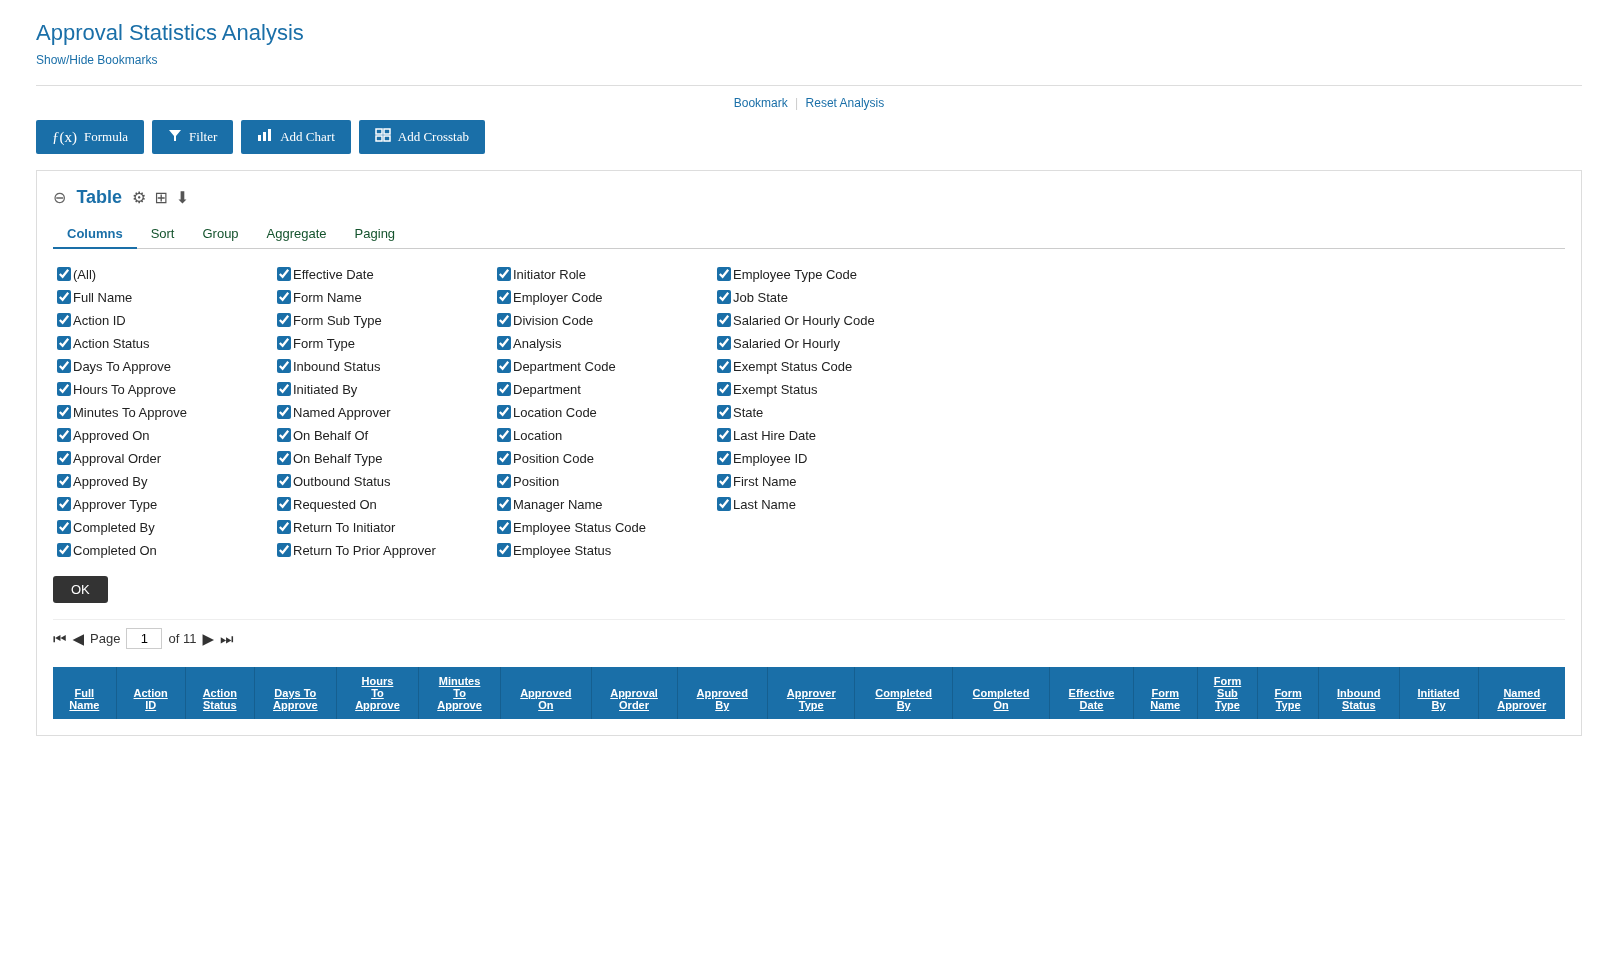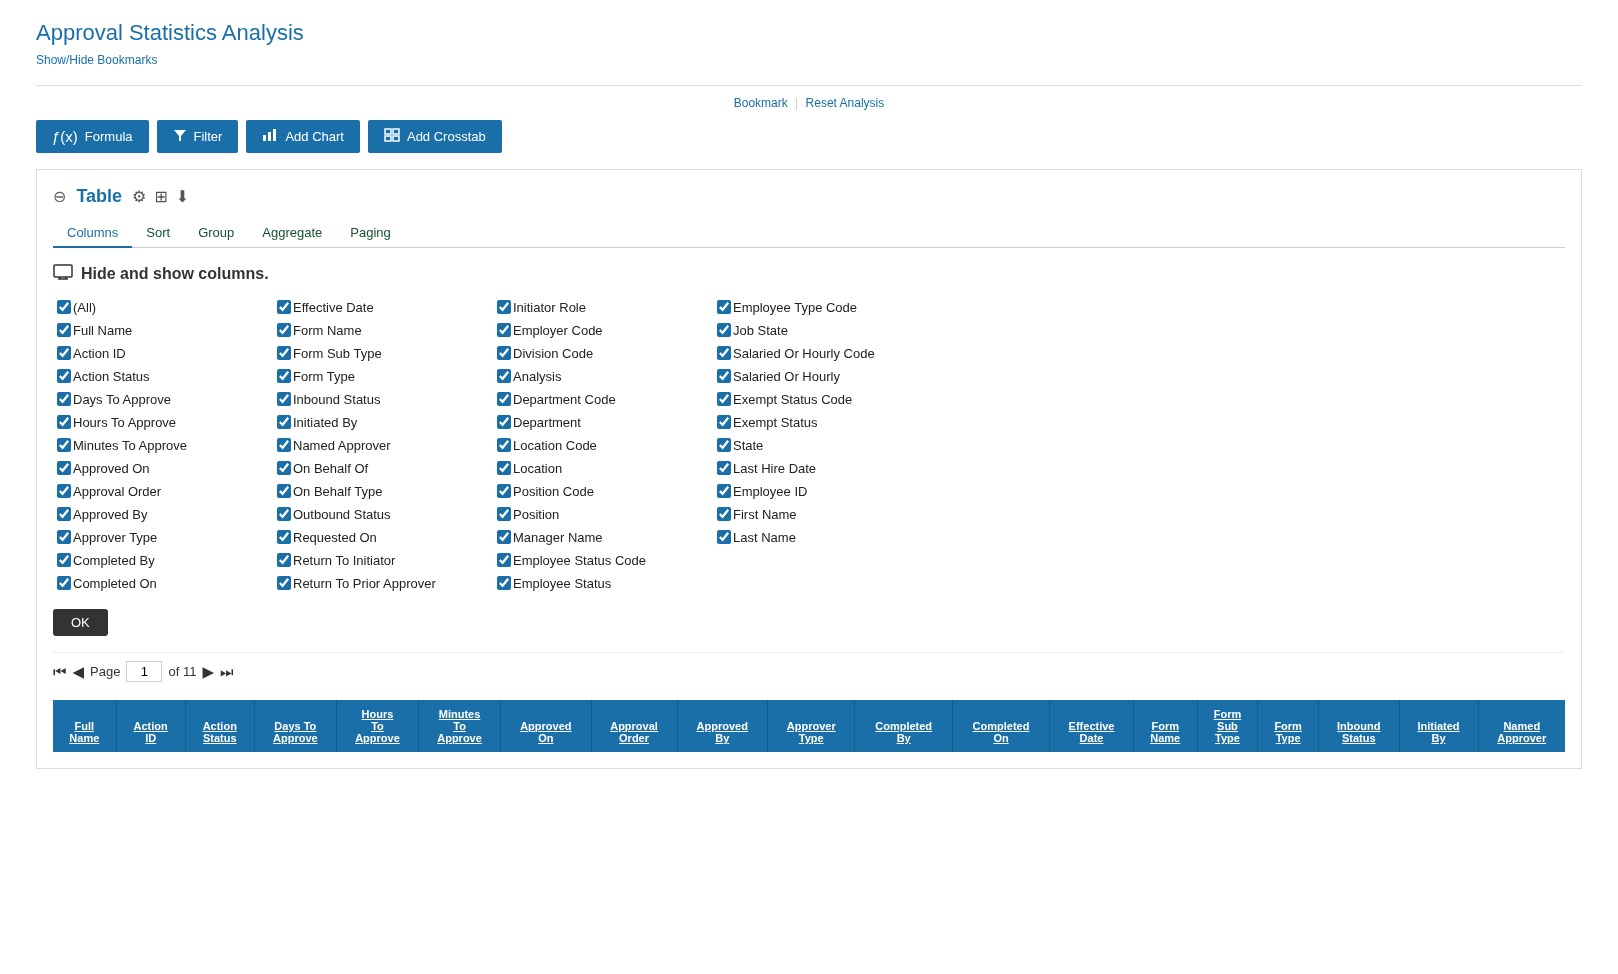--- a/index.html
+++ b/index.html
@@ -25,40 +25,41 @@
       background: #1a6fa8;
       color: #fff;
       border: none;
       padding: 8px 16px;
       font-size: 13px;
       cursor: pointer;
       display: flex;
       align-items: center;
       gap: 7px;
       border-radius: 2px;
+      font-family: Liberation Serif, serif;
     }
     .btn-icon { font-size: 15px; }
 
     .table-widget { border: 1px solid #ddd; padding: 16px; background: #fff; }
 
     .widget-header { display: flex; align-items: center; gap: 10px; margin-bottom: 12px; }
     .collapse-icon { color: #666; font-size: 16px; cursor: pointer; }
     .widget-title { color: #1a6fa8; font-size: 18px; font-weight: 600; }
     .widget-tools { display: flex; gap: 8px; color: #555; font-size: 16px; cursor: pointer; }
 
     .tabs { display: flex; gap: 0; border-bottom: 1px solid #ccc; margin-bottom: 16px; }
     .tab {
       padding: 6px 14px;
       font-size: 13px;
       color: #14532d;
       cursor: pointer;
       border-bottom: 2px solid transparent;
       margin-bottom: -1px;
     }
-    .tab.active { border-bottom: 2px solid #1a6fa8; color: #1a6fa8; font-weight: 400; }
+    .tab.active { border-bottom: 2px solid #1a6fa8; color: #1a6fa8; font-weight: 700; }
 
     .section-title { font-size: 16px; font-weight: 700; margin-bottom: 14px; display: flex; align-items: center; gap: 8px; }
     .monitor-icon { font-size: 16px; }
 
     .columns-grid { display: grid; grid-template-columns: repeat(4, 220px); gap: 4px 0; margin-bottom: 16px; }
     .col-item { display: flex; align-items: flex-start; gap: 2px; padding: 2px 4px; font-size: 13px; color: #222; }
     .col-item input[type="checkbox"] { accent-color: #1a6fa8; width: 14px; height: 14px; cursor: pointer; }
 
     .ok-btn {
       background: #333;
@@ -157,31 +158,20 @@
     </div>
 
     <div class="tabs">
       <div class="tab active">Columns</div>
       <div class="tab">Sort</div>
       <div class="tab">Group</div>
       <div class="tab">Aggregate</div>
       <div class="tab">Paging</div>
     </div>
 
-    <div class="section-title">
-      <span class="monitor-icon">
-        <svg width="20" height="16" viewBox="0 0 20 16" fill="none" xmlns="http://www.w3.org/2000/svg">
-          <rect x="1" y="1" width="18" height="12" rx="1" stroke="#333" stroke-width="1.5" fill="none"></rect>
-          <line x1="7" y1="13" x2="7" y2="15" stroke="#333" stroke-width="1.5"></line>
-          <line x1="13" y1="13" x2="13" y2="15" stroke="#333" stroke-width="1.5"></line>
-          <line x1="5" y1="15" x2="15" y2="15" stroke="#333" stroke-width="1.5"></line>
-        </svg>
-      </span>
-      <span>Hide and show columns.</span>
-    </div>
 
     <div class="columns-grid" id="columns-grid">
     <div class="col-item">
           <input type="checkbox" checked="" style="">
           <span>(All)</span>
         </div>
         <div class="col-item">
           <input type="checkbox" checked="" style="">
           <span>Effective Date</span>
         </div>

